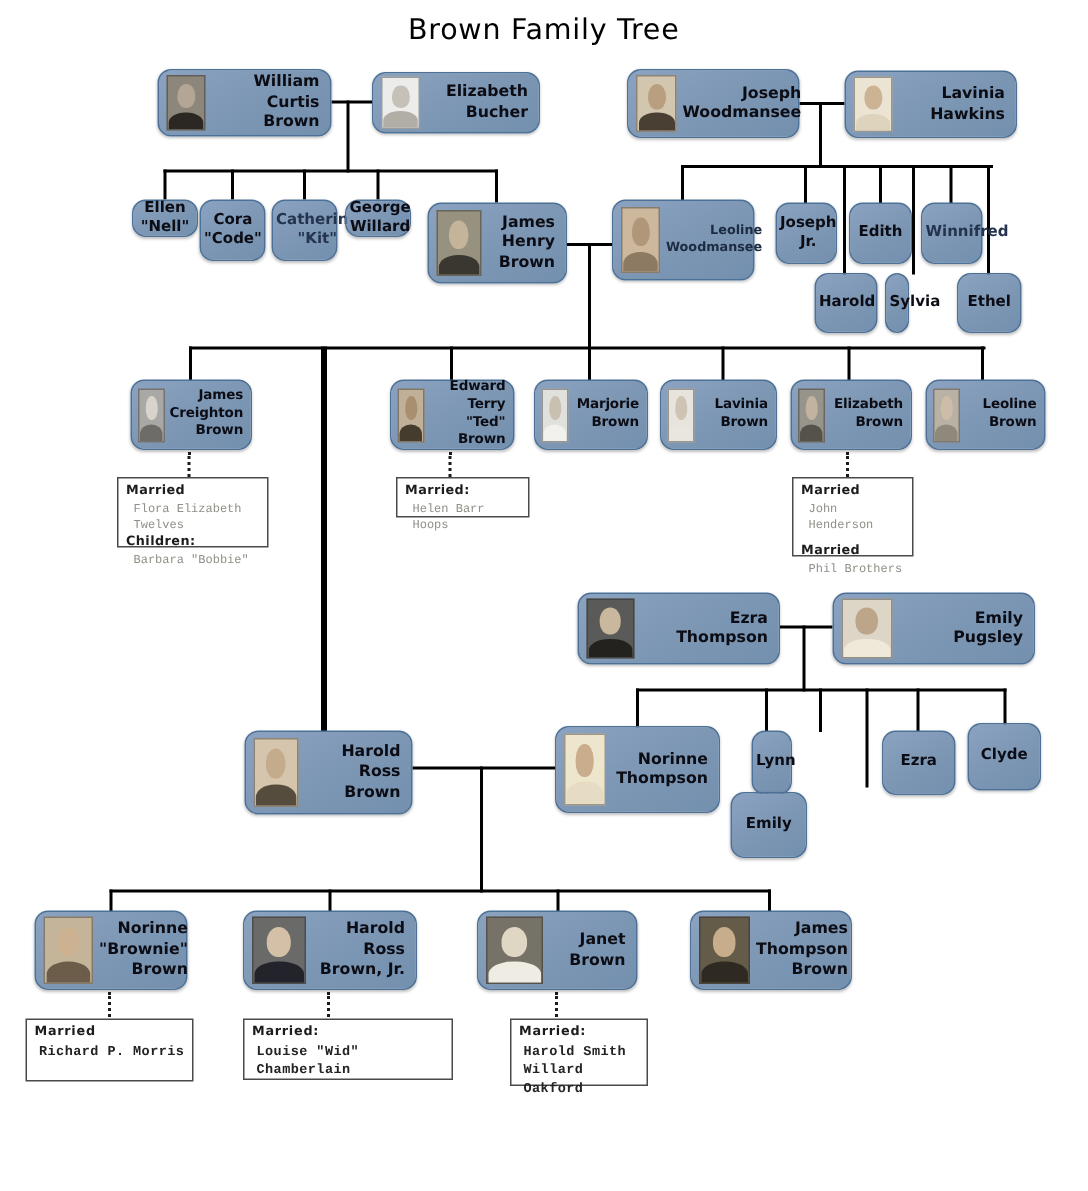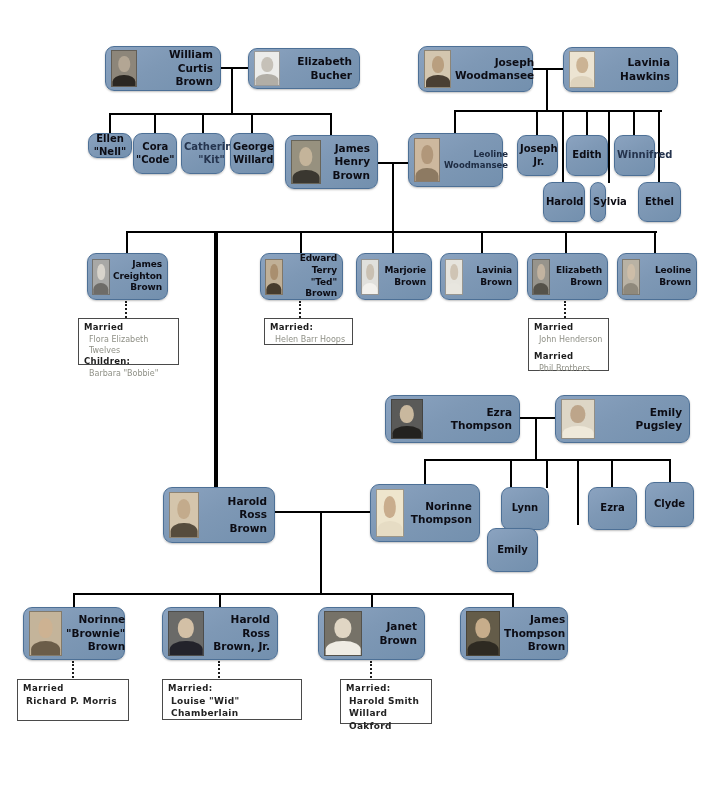--- a/index.html
+++ b/index.html
@@ -27,29 +27,30 @@
   .photo{position:relative;flex:0 0 auto;margin-left:5px;background:var(--bg);
          border:1px solid rgba(35,35,35,.4);overflow:hidden;box-sizing:border-box;}
   .photo::before{content:"";position:absolute;left:50%;top:14%;width:48%;height:46%;
          transform:translateX(-50%);background:var(--face);border-radius:50% 50% 46% 46%;}
   .photo::after{content:"";position:absolute;left:50%;bottom:-8%;width:96%;height:40%;
          transform:translateX(-50%);background:var(--cloth);border-radius:48% 48% 0 0;}
   
   .note{position:absolute;background:#fff;border:1px solid #4a4a4a;
         padding:3px 5px;box-sizing:border-box;line-height:1.4;}
   .nlabel{font-weight:bold;font-size:8.5px;color:#1c1c1c;letter-spacing:.3px;}
-  .nvalue{font-size:8px;color:#8f9086;padding-left:5px;}
+  .nvalue{font-size:8px;color:#8f9086;padding-left:5px;font-family:Liberation Mono, monospace;}
   .note.dark .nvalue{color:#232323;font-weight:bold;font-size:9px;letter-spacing:.3px;padding-left:3px;}
   .note.dark .nlabel{letter-spacing:.5px;}
   .gap{margin-top:6px;}
 </style>
 </head>
 <body>
 
 <div id="canvas">
+  <div id="title">Brown  Family Tree</div>
 
   <div class="hl" style="left:221px;top:67px;width:27px"></div>
   <div class="vl" style="left:231px;top:67px;height:48px"></div>
   <div class="hl" style="left:109px;top:113px;width:223px"></div>
   <div class="vl" style="left:109px;top:113px;height:20px"></div>
   <div class="vl" style="left:154px;top:113px;height:20px"></div>
   <div class="vl" style="left:202px;top:113px;height:20px"></div>
   <div class="vl" style="left:251px;top:113px;height:20px"></div>
   <div class="vl" style="left:330px;top:113px;height:22px"></div>
   <div class="hl" style="left:378px;top:162px;width:30px"></div>
@@ -121,21 +122,21 @@
 "Nell"</span>
   </div>
   <div class="pbox center" style="left:133px;top:133px;width:44px;height:41px">
     <span class="pname">Cora
 "Code"</span>
   </div>
   <div class="pbox center" style="left:181px;top:133px;width:44px;height:41px">
     <span class="pname xs">Catherine
 "Kit"</span>
   </div>
-  <div class="pbox center" style="left:230px;top:133px;width:44px;height:41px">
+  <div class="pbox center" style="left:230px;top:133px;width:44px;height:25px">
     <span class="pname">George
 Willard</span>
   </div>
   <div class="pbox" style="left:285px;top:135px;width:93px;height:54px">
     <span class="photo" style="width:30px;height:44px;--bg:#97917f;--face:#c4b49a;--cloth:#3a3730"></span>
     <span class="pname">James
 Henry
 Brown</span>
   </div>
   <div class="pbox" style="left:408px;top:133px;width:95px;height:54px">
@@ -230,21 +231,21 @@
     <span class="pname">Harold
 Ross
 Brown</span>
   </div>
   <div class="pbox" style="left:370px;top:484px;width:110px;height:58px">
     <span class="photo" style="width:28px;height:48px;--bg:#eee5cd;--face:#c9ad8d;--cloth:#e6dcc4"></span>
     <span class="pname">Norinne
 Thompson</span>
   </div>
 
-  <div class="pbox center" style="left:501px;top:487px;width:48px;height:43px">
+  <div class="pbox center" style="left:501px;top:487px;width:27px;height:43px">
     <span class="pname">Lynn</span>
   </div>
   <div class="pbox center" style="left:588px;top:487px;width:49px;height:43px">
     <span class="pname">Ezra</span>
   </div>
   <div class="pbox center" style="left:645px;top:482px;width:49px;height:45px">
     <span class="pname">Clyde</span>
   </div>
   <div class="pbox center" style="left:487px;top:528px;width:51px;height:44px">
     <span class="pname">Emily</span>

